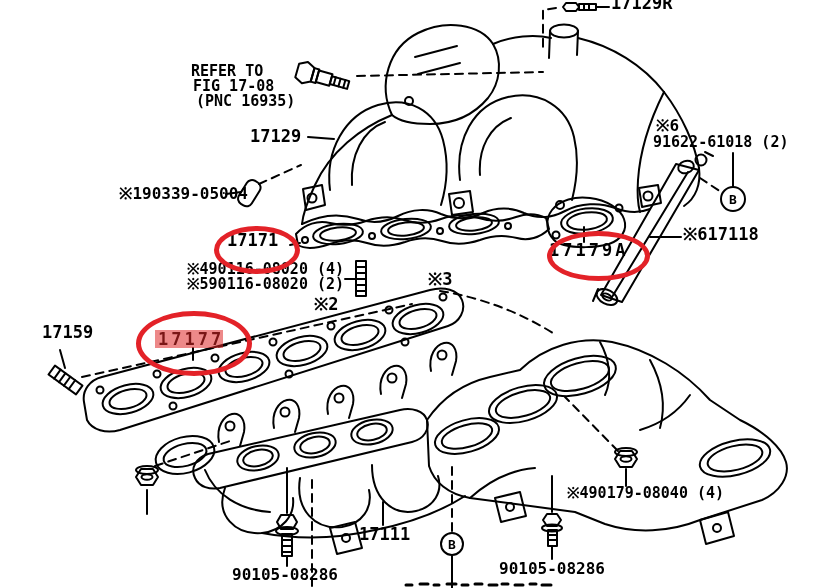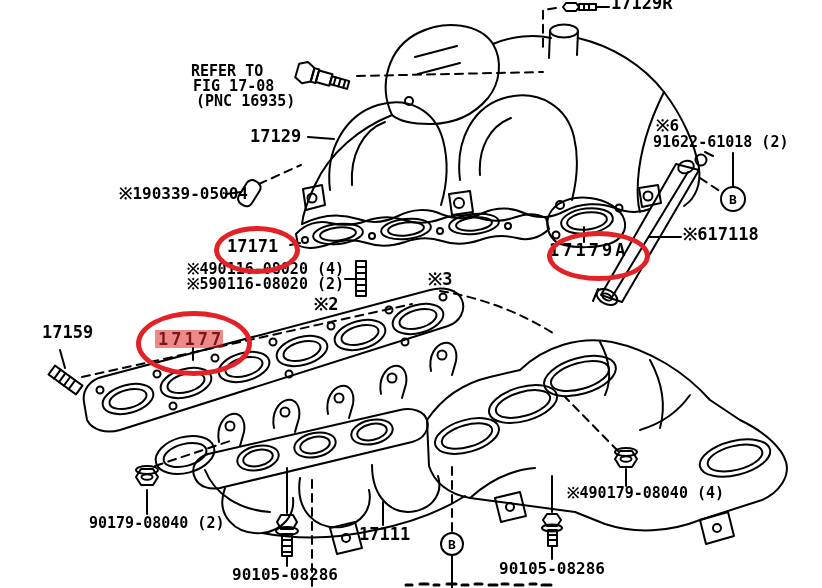--- a/index.html
+++ b/index.html
@@ -268,36 +268,35 @@
   </svg>
 
   <div class="lbl" style="left:191px;top:64px;">REFER TO</div>
   <div class="lbl" style="left:193px;top:79px;">FIG 17-08</div>
   <div class="lbl" style="left:196px;top:94px;">(PNC 16935)</div>
 
   <div class="lbl fs17" style="left:250px;top:128px;">17129</div>
   <div class="lbl fs17" style="left:611px;top:-5px;">17129R</div>
   <div class="lbl fs16" style="left:94px;top:186px;margin-left:25px;">※190339-05004</div>
 
-  <div class="lbl fs17" style="left:227px;top:238px;">17171</div>
+  <div class="lbl fs17" style="left:227px;top:232px;">17171</div>
   <div class="lbl" style="left:187px;top:262px;">※490116-08020 (4)</div>
   <div class="lbl" style="left:187px;top:277px;">※590116-08020 (2)</div>
 
   <div class="lbl fs17" style="left:314px;top:296px;">※2</div>
   <div class="lbl fs17" style="left:428px;top:271px;">※3</div>
 
   <div class="lbl fs17" style="left:42px;top:324px;">17159</div>
   <div class="lbl fs17" style="left:158px;top:331px;letter-spacing:3px;text-align:center;">17177</div>
   <div class="lbl fs17" style="left:549px;top:242px;letter-spacing:3px;">17179A</div>
 
   <div class="lbl fs16" style="left:656px;top:118px;">※6</div>
   <div class="lbl" style="left:653px;top:135px;">91622-61018 (2)</div>
   <div class="lbl fs17" style="left:683px;top:226px;">※617118</div>
 
-  <div class="lbl" style="left:89px;top:516px;">90179-08040 (2)</div>
   <div class="lbl" style="left:567px;top:486px;">※490179-08040 (4)</div>
 
   <div class="lbl fs17" style="left:359px;top:526px;">17111</div>
   <div class="lbl fs16" style="left:232px;top:567px;">90105-08286</div>
   <div class="lbl fs16" style="left:499px;top:561px;">90105-08286</div>
 
   <div class="red-fill" style="left:155px;top:330px;width:68px;height:18px;"></div>
   <div class="red-ellipse" style="left:214px;top:226px;width:76px;height:38px;"></div>
   <div class="red-ellipse" style="left:136px;top:311px;width:106px;height:55px;"></div>
   <div class="red-ellipse" style="left:547px;top:231px;width:93px;height:40px;"></div>

